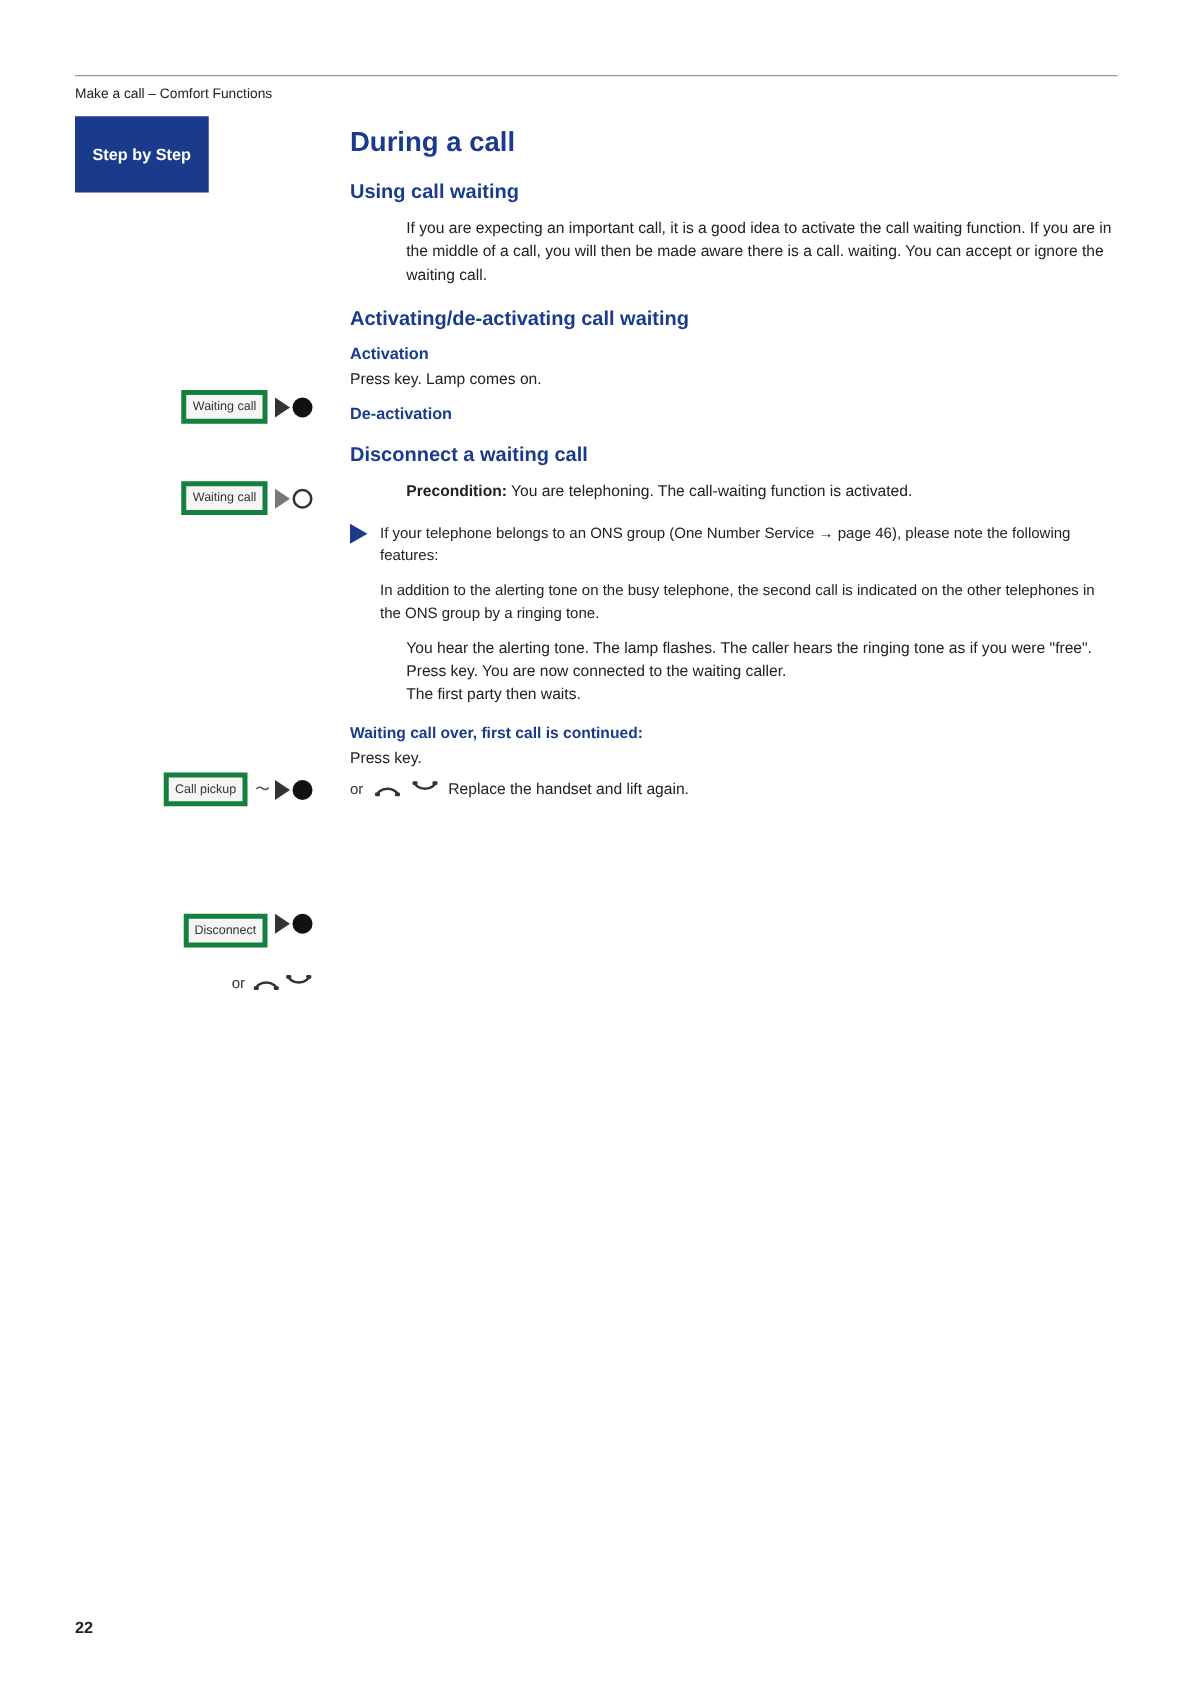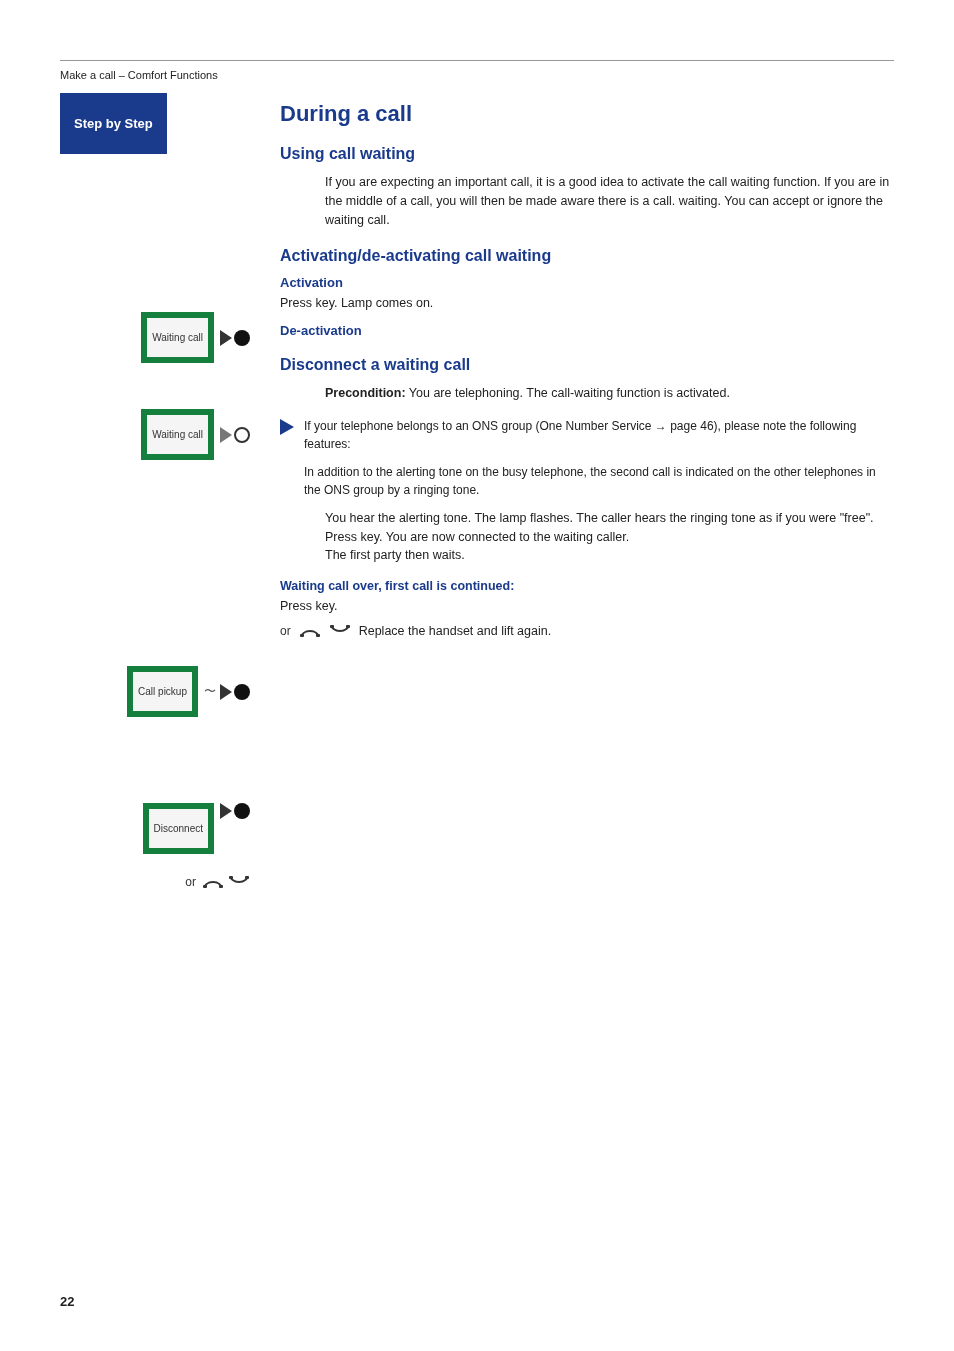--- a/index.html
+++ b/index.html
@@ -54,24 +54,24 @@
       gap: 18px;
     }
     .key-row {
       display: flex;
       align-items: center;
       gap: 6px;
       justify-content: flex-end;
       padding-right: 10px;
     }
     .key-label {
-      border: 6px solid #15803d;
+      border: 4px solid #15803d;
       font-size: 10px;
       color: #333;
-      padding: 14px 5px;
+      padding: 4px 5px;
       background: #f5f5f5;
       white-space: nowrap;
     }
     .key-btn {
       display: flex;
       align-items: center;
       gap: 2px;
     }
     .btn-circle {
       width: 16px;

